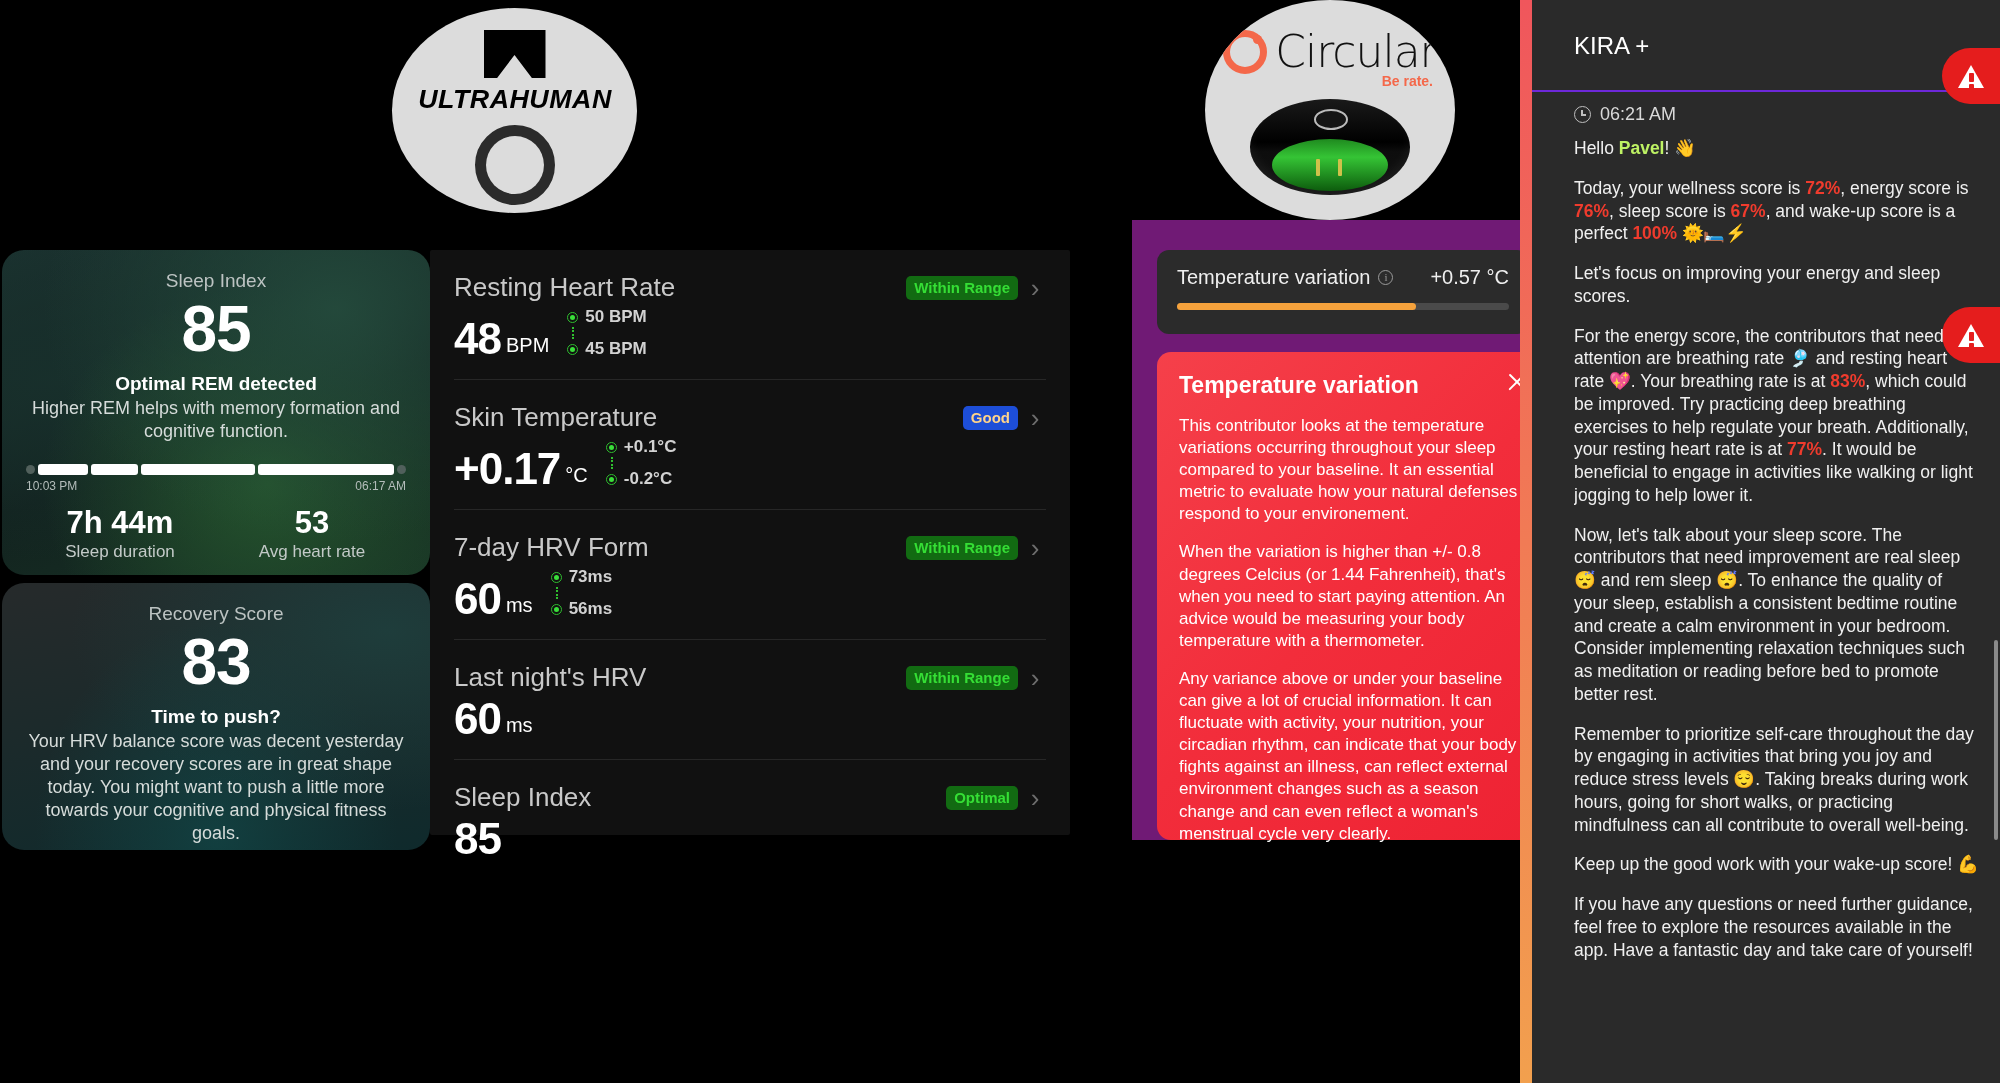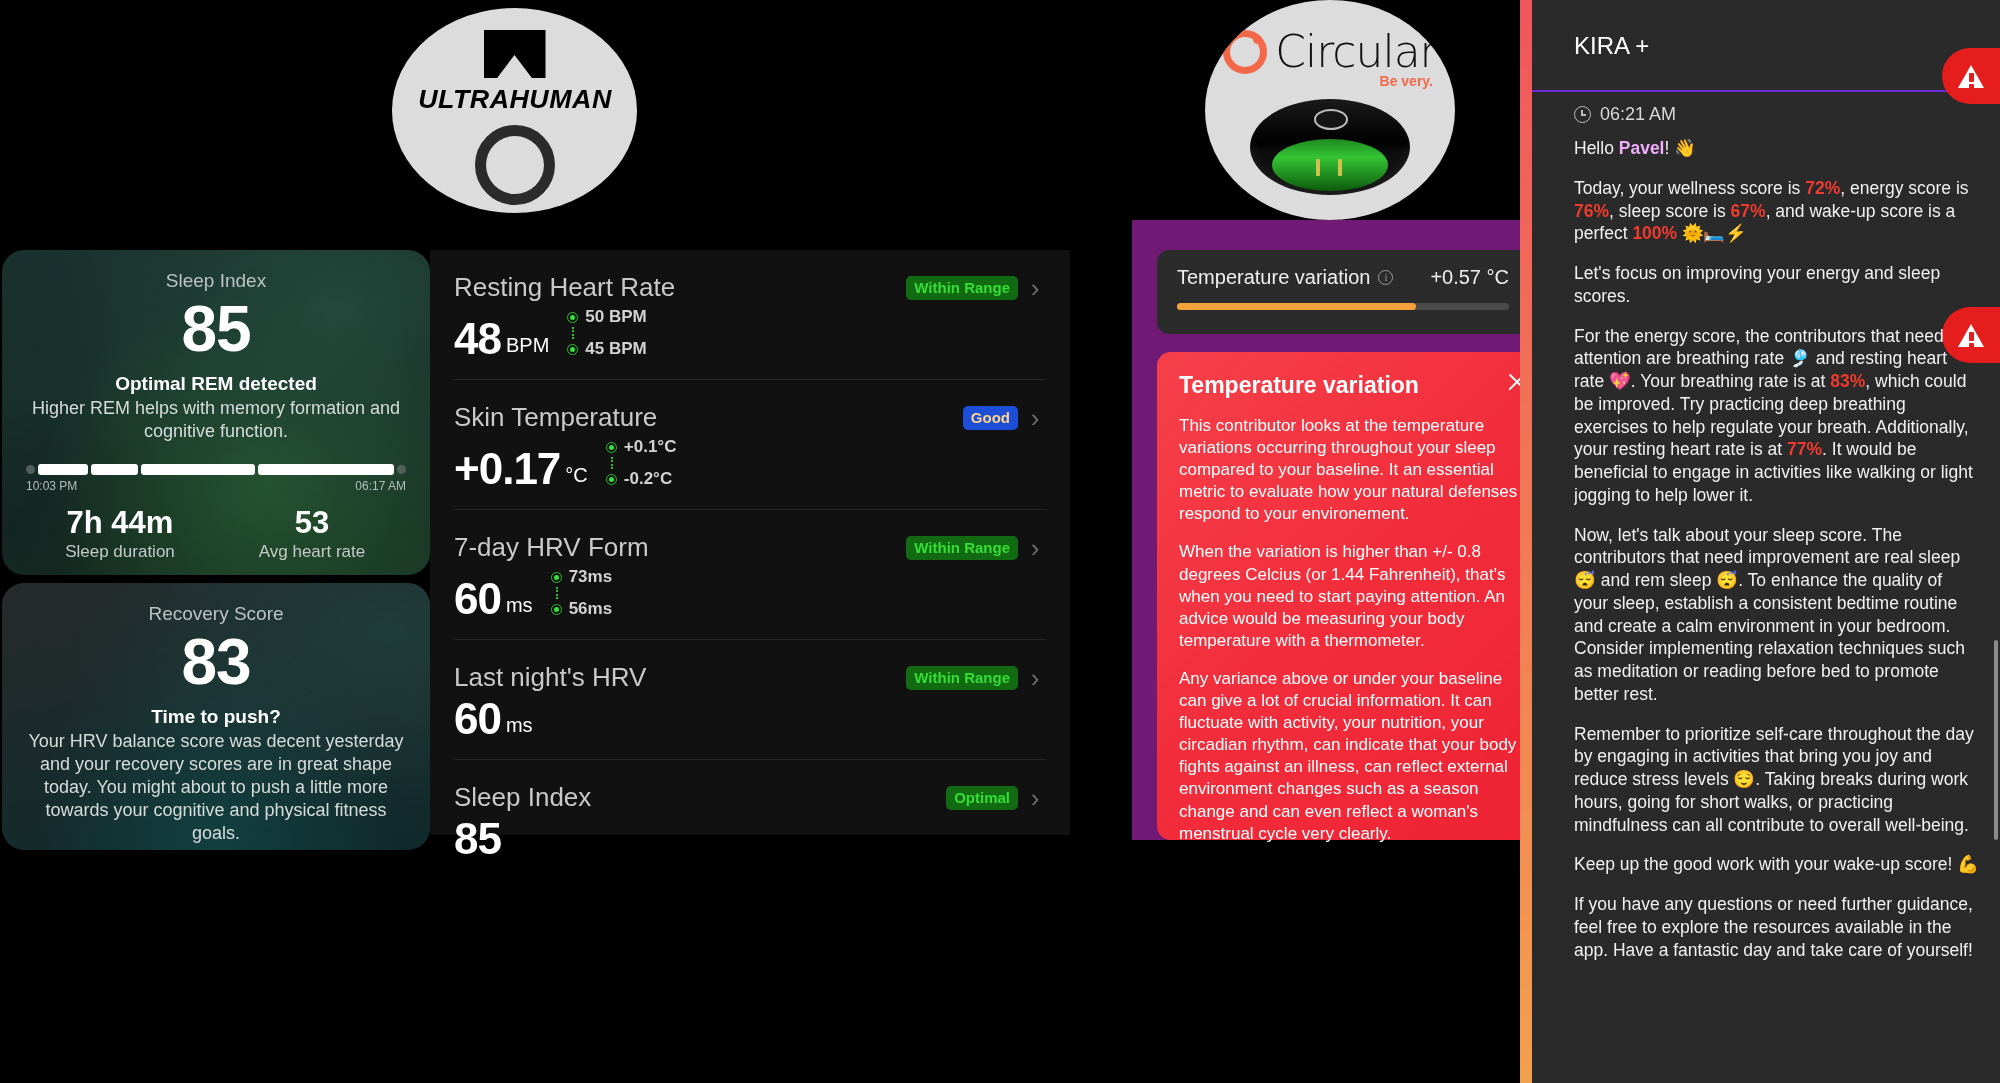--- a/index.html
+++ b/index.html
@@ -160,21 +160,21 @@
   #kira-header { position:absolute; left:12px; top:0; right:0; height:92px;
                  border-bottom: 2px solid #6d28d9; }
   #kira-title { position:absolute; left:42px; top:32px; font-size:24px; color:#fff; }
   #kira-body { position:absolute; left:54px; top:104px; right:20px; bottom:0; overflow:hidden; }
   .kira-time { display:flex; align-items:center; font-size:18px; color:#d9d9d9; margin-bottom:12px;}
   .clock-ic { width:17px; height:17px; border-radius:50%; border:1.6px solid #bfbfbf; margin-right:9px;
               position:relative; flex:0 0 auto;}
   .clock-ic::before{content:"";position:absolute;left:6.2px;top:3px;width:1.6px;height:5.2px;background:#bfbfbf;}
   .clock-ic::after {content:"";position:absolute;left:6.2px;top:7.4px;width:4.6px;height:1.6px;background:#bfbfbf;}
   .kira-p { font-size:17.5px; line-height:1.30; color:#f0f0f0; margin-bottom: 17px; }
-  .kira-p b { font-weight:700; color:#f0abfc; }
+  .kira-p b { font-weight:700; color:#bef264; }
   .hl { color:#ef3b2d; font-weight:700; }
 
   .warn-badge { position:absolute; right:0; width:58px; height:56px; border-radius: 28px 0 0 28px;
                 background:#e51d1d; display:flex; align-items:center; justify-content:center; }
   .warn-tri { width:0;height:0;border-left:13px solid transparent;border-right:13px solid transparent;
               border-bottom:23px solid #fff; position:relative;}
   .warn-tri::after{content:"";position:absolute;left:-2.5px;top:8px;width:5px;height:9px;background:#e51d1d;
                    border-radius:1px; box-shadow: 0 11px 0 0 #e51d1d;}
   #warn-1 { top: 48px; }
   #warn-2 { top: 307px; }
@@ -191,21 +191,21 @@
     <div id="uh-bow"></div>
     <div id="uh-wordmark">ULTRAHUMAN</div>
     <div id="uh-ring"></div>
   </div>
 
   <div class="logo-circle" id="circ-logo">
     <div id="circ-head">
       <div id="circ-mark"></div>
       <div id="circ-word">Circular</div>
     </div>
-    <div id="circ-tag">Be very.</div>
+    <div id="circ-tag">Be rate.</div>
     <div id="circ-ring">
       <div class="circ-pin" style="left:66px;top:60px;"></div>
       <div class="circ-pin" style="left:88px;top:60px;"></div>
     </div>
   </div>
 
   <div id="uh-panel">
 
     <div class="card" id="sleep-card">
       <div class="card-title">Sleep Index</div>
@@ -237,21 +237,21 @@
           <div class="stat-val">53</div>
           <div class="stat-lbl">Avg heart rate</div>
         </div>
       </div>
     </div>
 
     <div class="card" id="recovery-card">
       <div class="card-title">Recovery Score</div>
       <div class="card-score">83</div>
       <div class="card-head">Time to push?</div>
-      <div class="card-body">Your HRV balance score was decent yesterday and your recovery scores are in great shape today. You might about to push a little more towards your cognitive and physical fitness goals.</div>
+      <div class="card-body">Your HRV balance score was decent yesterday and your recovery scores are in great shape today. You might want to push a little more towards your cognitive and physical fitness goals.</div>
     </div>
   </div>
 
   <div id="metrics-panel">
 
     <div class="metric-row">
       <div class="metric-top">
         <div class="metric-name">Resting Heart Rate</div>
         <div class="badge green">Within Range</div>
         <div class="chev">›</div>

